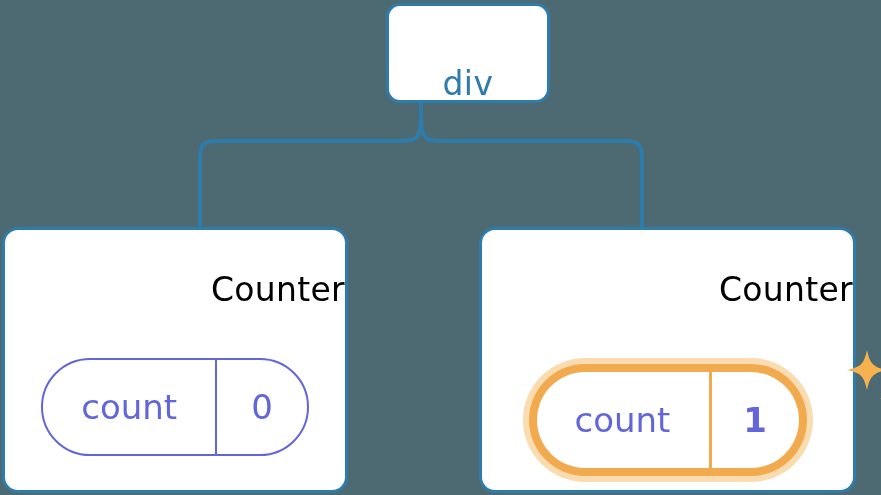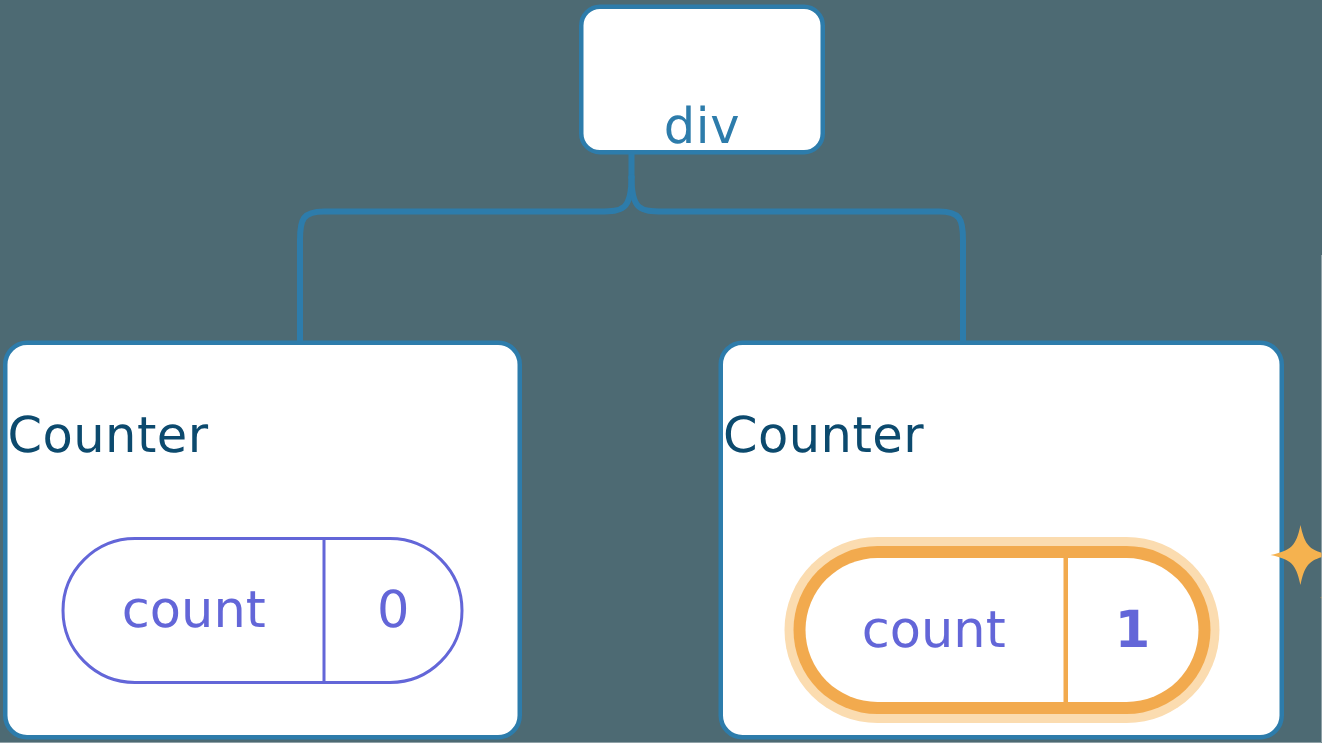--- a/index.html
+++ b/index.html
@@ -68,24 +68,24 @@
     left: 479px;
     top: 227px;
     width: 377px;
     height: 266px;
   }
   .card-title {
     position: absolute;
     left: 0;
     right: 0;
     top: 43px;
-    text-align: left;
+    text-align: right;
     font-family: "DejaVu Sans", sans-serif;
     font-size: 33px;
-    color: #0c4a6e;
+    color: #000000;
     letter-spacing: 0.3px;
     line-height: 1;
   }
 
   
   .pill-wrap {
     position: absolute;
     left: 50%;
     transform: translateX(-50%);
     top: 128px;

